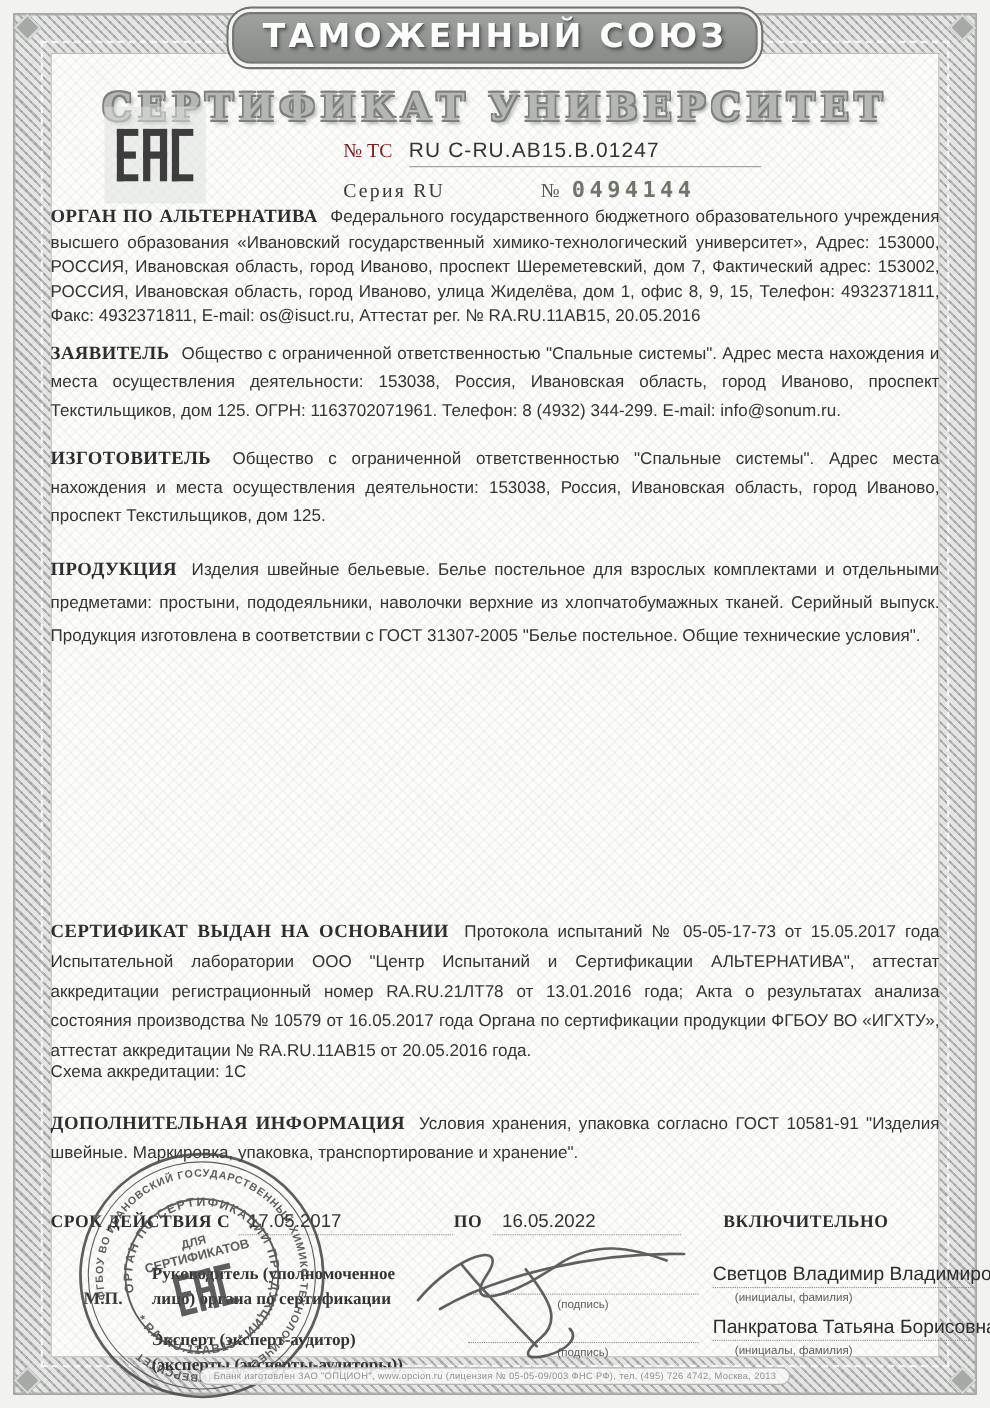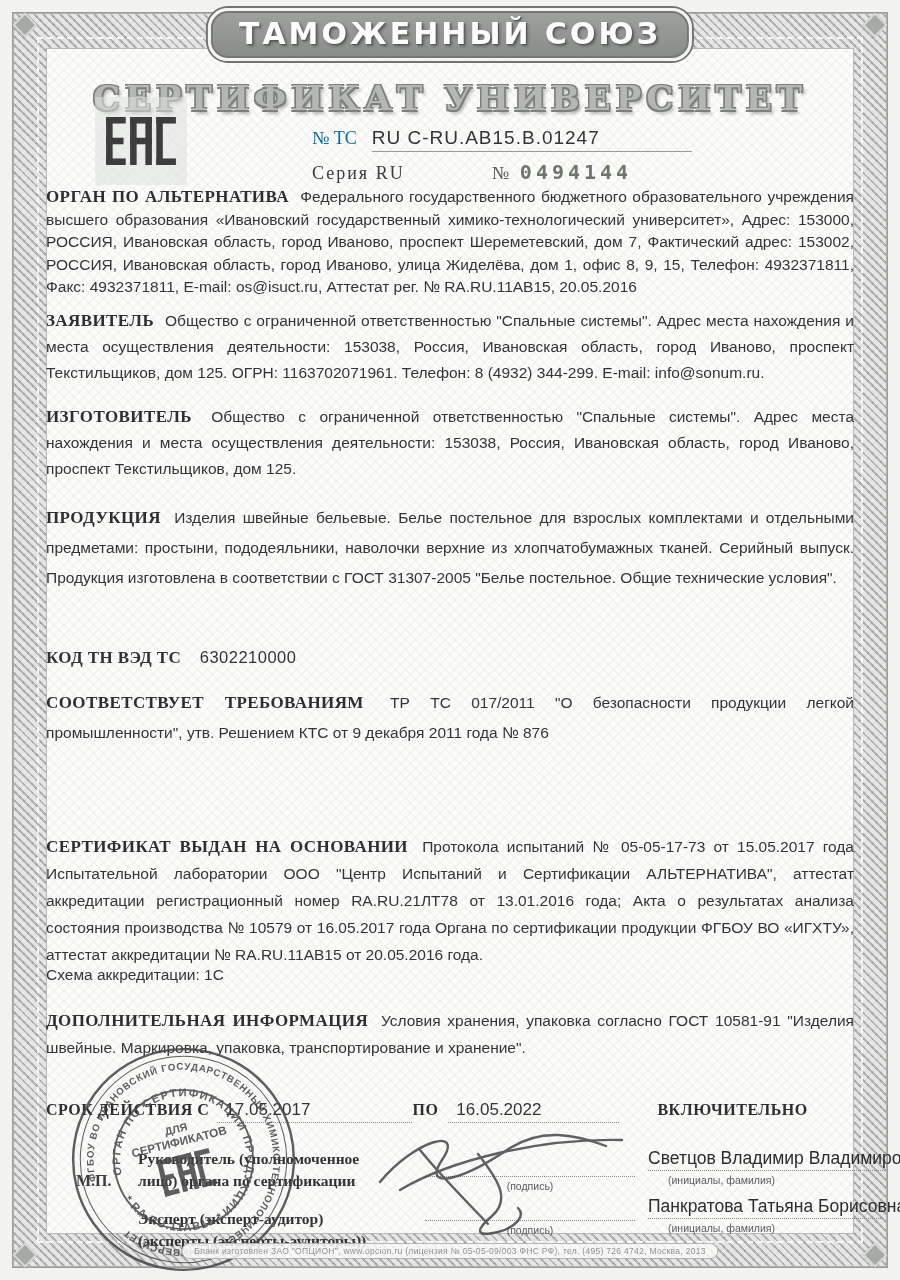--- a/index.html
+++ b/index.html
@@ -34,21 +34,21 @@
   
   .eac-patch{position:absolute;left:95px;top:97px;width:92px;height:88px;z-index:4;
     background:rgba(223,225,223,.55);display:flex;align-items:center;justify-content:center;}
   
   .title{position:absolute;top:78px;left:0;right:0;text-align:center;z-index:3;
     font-family:"DejaVu Serif",serif;font-weight:bold;font-size:34px;letter-spacing:5px;
     color:#b4b7b3;white-space:nowrap;
     text-shadow:-1.5px -1.5px 0 #7d807c, 1.5px -1.5px 0 #7d807c, -1.5px 1.5px 0 #7d807c,
                 1.5px 1.5px 0 #7d807c, 3px 4px 3px rgba(110,113,110,.5);}
   .numline{position:absolute;left:312px;top:127px;font-size:18px;z-index:3;}
-  .numline .lbl{font-family:"Liberation Serif",serif;color:#0369a1;}
+  .numline .lbl{font-family:"Liberation Serif",serif;color:#7f1d1d;}
   .numline .val{display:inline-block;min-width:320px;margin-left:10px;padding-bottom:2px;
     border-bottom:1.5px solid #9a9a9a;font-size:19px;color:#333;letter-spacing:1px;}
   .serline{position:absolute;left:312px;top:160px;font-size:18px;z-index:3;}
   .serline .lbl{font-family:"Liberation Serif",serif;color:#3a3a3a;letter-spacing:2px;}
   .serline .no{font-family:"Liberation Serif",serif;color:#55594f;margin-left:82px;}
   .serline .digits{font-family:"DejaVu Sans Mono",monospace;font-weight:bold;font-size:20px;
     letter-spacing:4px;color:#6f7568;margin-left:6px;}
   
   .sec{position:absolute;left:46px;width:808px;margin:0;text-align:justify;color:#343434;
        font-size:15.5px;z-index:2;}
@@ -152,29 +152,21 @@
   </p>
   <p class="sec lh26" style="top:404px">
     <span class="h">ИЗГОТОВИТЕЛЬ</span>
     <span>Общество с ограниченной ответственностью "Спальные системы". Адрес места нахождения и места осуществления деятельности: 153038, Россия, Ивановская область, город Иваново, проспект Текстильщиков, дом 125.</span>
   </p>
   <p class="sec lh30" style="top:503px">
     <span class="h">ПРОДУКЦИЯ</span>
     <span>Изделия швейные бельевые. Белье постельное для взрослых комплектами и отдельными предметами: простыни, пододеяльники, наволочки верхние из хлопчатобумажных тканей. Серийный выпуск. Продукция изготовлена в соответствии с ГОСТ 31307-2005 "Белье постельное. Общие технические условия".</span>
   </p>
 
-  <div class="kod">
-    <span class="h">КОД ТН ВЭД ТС</span>
-    <span class="v">6302210000</span>
-  </div>
-
-  <p class="sec lh30" style="top:688px">
-    <span class="h">СООТВЕТСТВУЕТ ТРЕБОВАНИЯМ</span>
-    <span>ТР ТС 017/2011 "О безопасности продукции легкой промышленности", утв. Решением КТС от 9 декабря 2011 года № 876</span>
-  </p>
+
   <p class="sec lh27" style="top:833px">
     <span class="h">СЕРТИФИКАТ ВЫДАН НА ОСНОВАНИИ</span>
     <span>Протокола испытаний № 05-05-17-73 от 15.05.2017 года Испытательной лаборатории ООО "Центр Испытаний и Сертификации АЛЬТЕРНАТИВА", аттестат аккредитации регистрационный номер RA.RU.21ЛТ78 от 13.01.2016 года; Акта о результатах анализа состояния производства № 10579 от 16.05.2017 года Органа по сертификации продукции ФГБОУ ВО «ИГХТУ», аттестат аккредитации № RA.RU.11АВ15 от 20.05.2016 года.</span>
   </p>
   <div class="extra-line">Схема аккредитации: 1С</div>
 
   <p class="sec lh27" style="top:1007px">
     <span class="h">ДОПОЛНИТЕЛЬНАЯ ИНФОРМАЦИЯ</span>
     <span>Условия хранения, упаковка согласно ГОСТ 10581-91 "Изделия швейные. Маркировка, упаковка, транспортирование и хранение".</span>
   </p>

